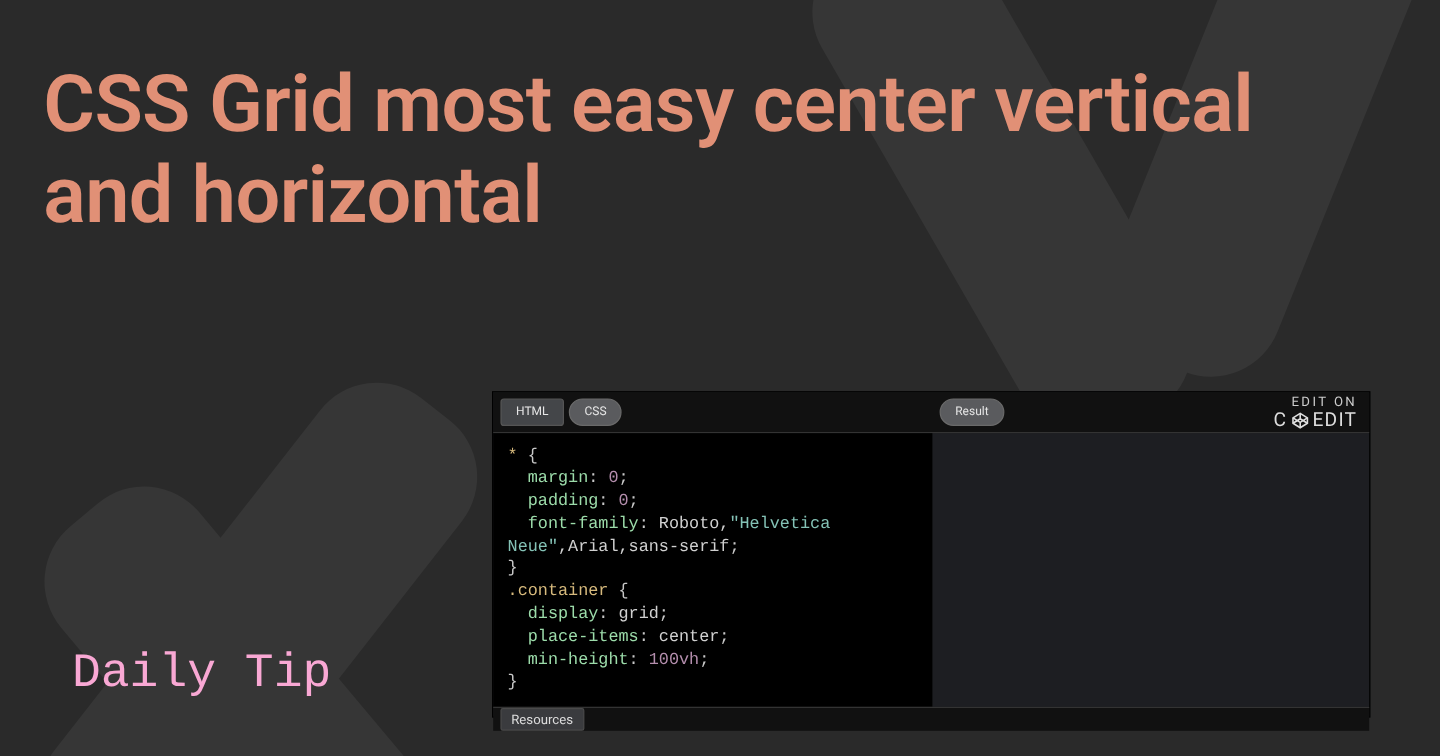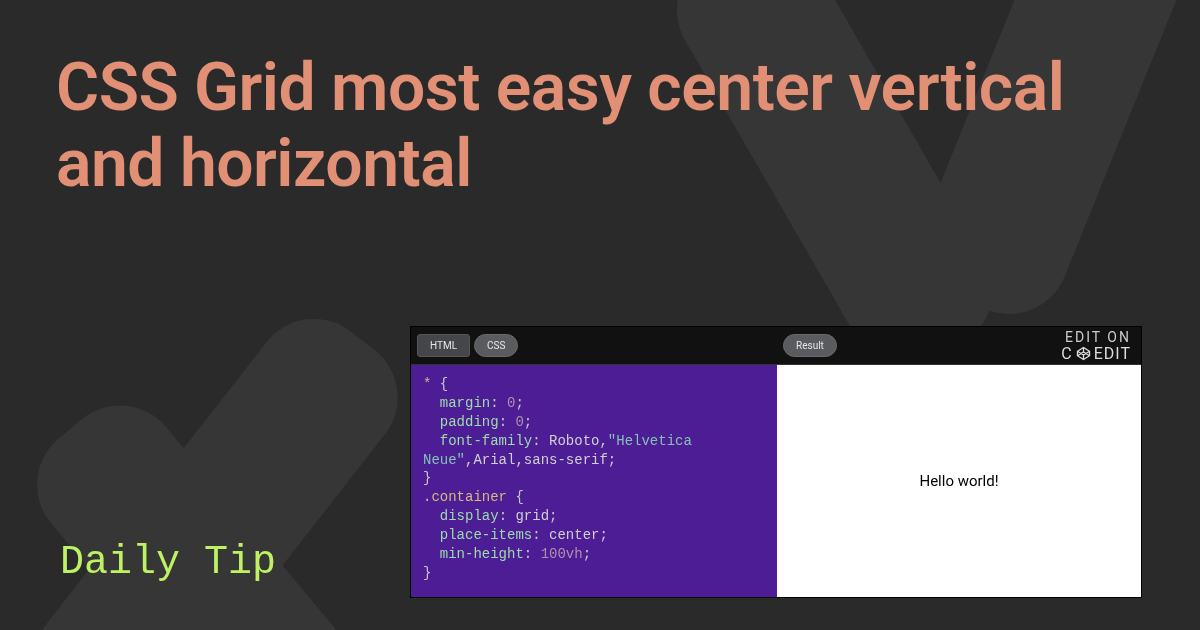--- a/index.html
+++ b/index.html
@@ -14,37 +14,37 @@
   .bg-shapes {
     position: absolute;
     inset: 0;
     z-index: 0;
     opacity: 0.15;
   }
   .bg-shapes svg { width: 100%; height: 100%; }
   .content {
     position: relative;
     z-index: 1;
-    padding: 50px 56px;
+    padding: 50px 36px;
     height: 100%;
   }
   .page-title {
     font-size: 66px;
     font-weight: 600;
     color: #e19076;
     line-height: 1.15;
     letter-spacing: -0.5px;
   }
   .daily-tip {
     position: absolute;
     bottom: 42px;
     left: 60px;
     font-family: "Courier New", Courier, monospace;
     font-size: 40px;
-    color: #bef264;
+    color: #f9a8d4;
     line-height: 1.25;
     font-weight: 400;
   }
   
   .codepen {
     position: absolute;
     right: 58px;
     bottom: 32px;
     width: 732px;
     height: 272px;
@@ -87,41 +87,41 @@
     margin-left: auto;
     display: flex;
     flex-direction: column;
     align-items: flex-end;
     justify-content: center;
     padding: 0 10px;
     color: #ddd;
     line-height: 1;
   }
   .cp-brand .editon {
-    font-size: 14px;
+    font-size: 11px;
     letter-spacing: 2px;
     color: #ccc;
     margin-bottom: 2px;
   }
   .cp-brand .logo {
     font-size: 16px;
     letter-spacing: 1px;
     font-weight: 400;
     display: flex;
     align-items: center;
     gap: 3px;
   }
   .cp-brand .logo svg { width: 15px; height: 15px; }
   .cp-body {
     display: flex;
     flex: 1;
   }
   .cp-code {
     flex: 0 0 366px;
-    background: #4c1d95;
+    background: #000000;
     color: #ccc;
     font-family: Menlo, Monaco, "Courier New", monospace;
     font-size: 14px;
     line-height: 1.35;
     padding: 10px 12px;
     white-space: pre;
     overflow: hidden;
   }
   .tok-sel    { color: #d7ba7d; }
   .tok-prop   { color: #9cdcaa; }
@@ -204,19 +204,19 @@
   <span class="tok-prop">margin</span><span class="tok-punct">: </span><span class="tok-num">0</span><span class="tok-punct">;</span>
   <span class="tok-prop">padding</span><span class="tok-punct">: </span><span class="tok-num">0</span><span class="tok-punct">;</span>
   <span class="tok-prop">font-family</span><span class="tok-punct">: </span><span class="tok-ident">Roboto,</span><span class="tok-str">"Helvetica</span>
 <span class="tok-str">Neue"</span><span class="tok-ident">,Arial,sans-serif</span><span class="tok-punct">;</span>
 <span class="tok-punct">}</span>
 <span class="tok-sel">.container</span><span class="tok-punct"> {</span>
   <span class="tok-prop">display</span><span class="tok-punct">: </span><span class="tok-ident">grid</span><span class="tok-punct">;</span>
   <span class="tok-prop">place-items</span><span class="tok-punct">: </span><span class="tok-ident">center</span><span class="tok-punct">;</span>
   <span class="tok-prop">min-height</span><span class="tok-punct">: </span><span class="tok-num">100vh</span><span class="tok-punct">;</span>
 <span class="tok-punct">}</span></div>
-      <div class="cp-result">
-        <span>Hello world!</span>
-      </div>
     </div>
 
+    <div class="cp-bottom">
+      <div class="cp-resources">Resources</div>
+    </div>
   </div>
 </div>
 
 </body></html>

